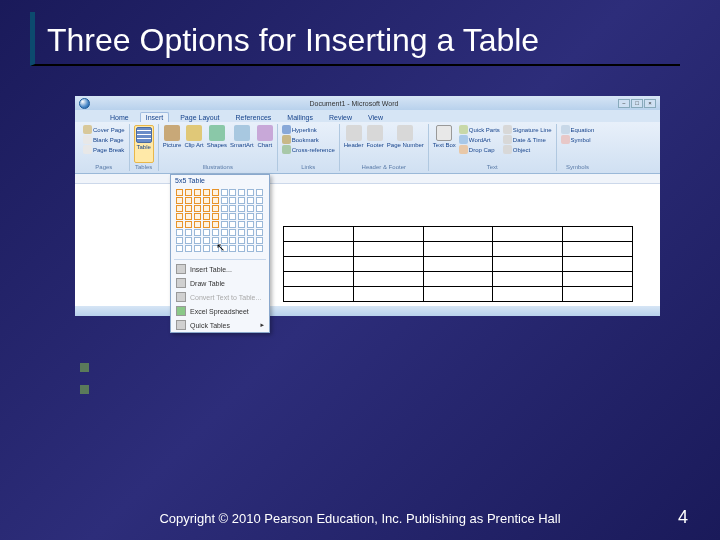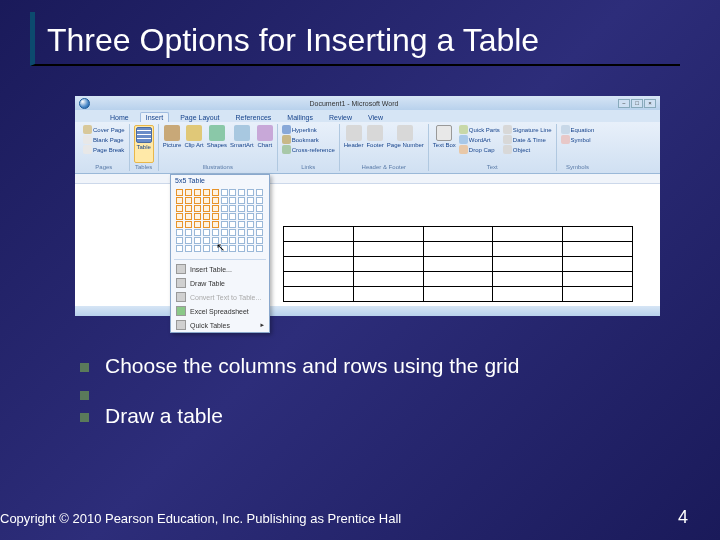--- a/index.html
+++ b/index.html
@@ -205,21 +205,21 @@
   }
   .bullet-text {
     font-size: 21px;
     color: white;
   }
   .footer {
     position: absolute;
     bottom: 14px;
     left: 0;
     width: 100%;
-    text-align: left;
+    text-align: center;
     font-size: 13px;
     color: white;
   }
   .page-num {
     position: absolute;
     bottom: 12px;
     right: 32px;
     font-size: 18px;
     color: white;
   }
@@ -546,25 +546,20 @@
   </div>
 
   <div class="cursor-arrow">↖</div>
 
   <div class="status-bar"></div>
 </div>
 
 <div class="bullets">
   <div class="bullet-row">
     <div class="bullet-sq"></div>
-    <div class="bullet-text">Choose the columns and rows using the grid</div>
   </div>
   <div class="bullet-row">
     <div class="bullet-sq"></div>
   </div>
-  <div class="bullet-row">
-    <div class="bullet-sq"></div>
-    <div class="bullet-text">Draw a table</div>
-  </div>
 </div>
 
 <div class="footer">Copyright © 2010 Pearson Education, Inc. Publishing as Prentice Hall</div>
 <div class="page-num">4</div>
 
 </body></html>

